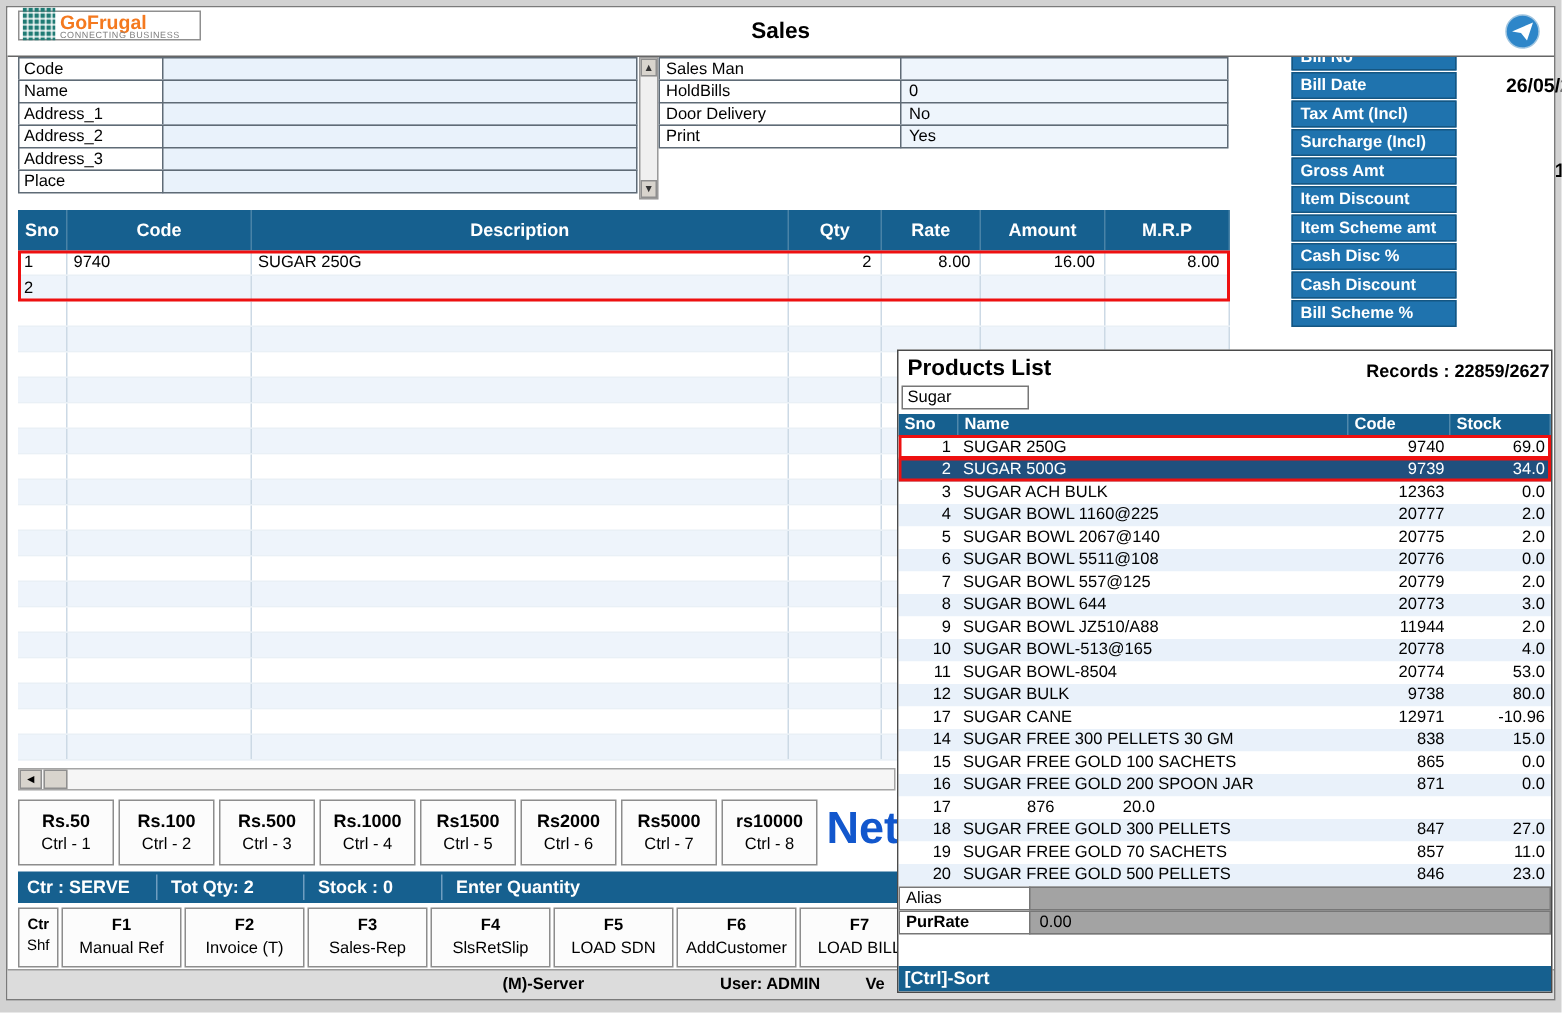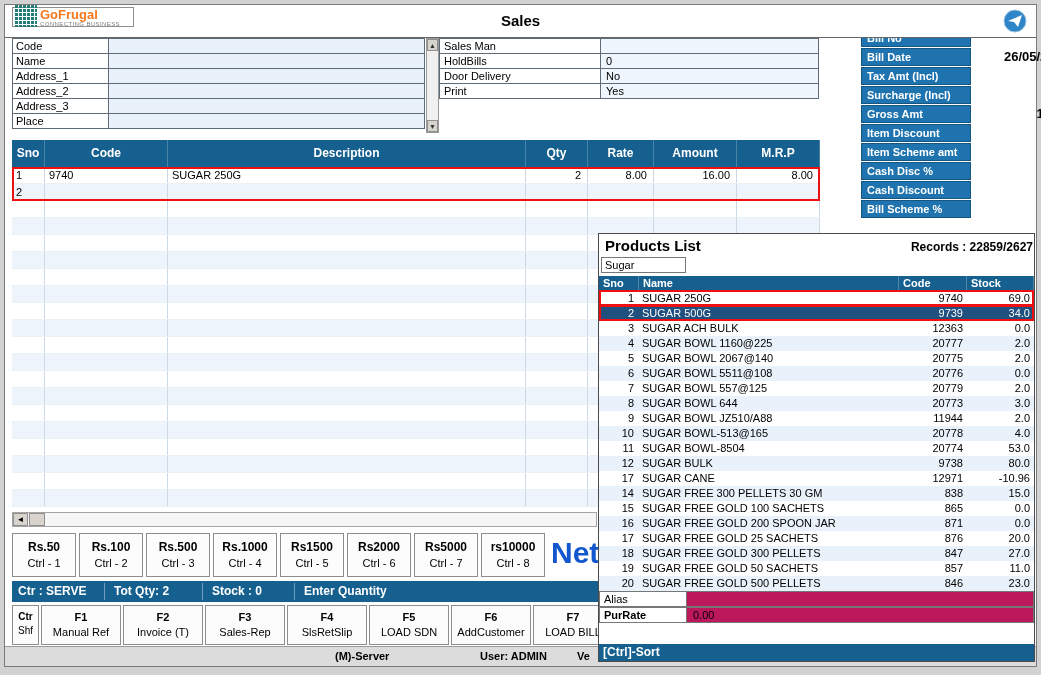--- a/index.html
+++ b/index.html
@@ -92,21 +92,21 @@
   .pl-row.alt { background:#e9f1fa; }
   .pl-row.sel { background:#20507e; color:#fff; }
   .plc { overflow:hidden; white-space:nowrap; }
   .p0 { flex:0 0 40px; text-align:right; padding-right:5px; }
   .p1 { flex:0 0 260px; padding-left:3px; }
   .p2 { flex:0 0 68px; text-align:right; padding-right:4px; }
   .p3 { flex:0 0 67px; text-align:right; padding-right:4px; }
   .alias-row { position:absolute; left:0; top:357px; width:435px; height:16px; display:flex; }
   .pur-row { position:absolute; left:0; top:373px; width:435px; height:16px; display:flex; }
   .pn-label { flex:0 0 88px; border:1px solid #777; padding-left:4px; line-height:14px; background:#fff; }
-  .pn-field { flex:1; border:1px solid #777; margin-left:-1px; background:#be185d; line-height:14px; padding-left:6px; }
+  .pn-field { flex:1; border:1px solid #777; margin-left:-1px; background:#a3a3a3; line-height:14px; padding-left:6px; }
   .pur-row .pn-label { font-weight:bold; }
   .sort-bar { position:absolute; left:0; bottom:0; width:435px; height:17px; background:#16608f; color:#fff; font-weight:bold; font-size:12px; line-height:17px; padding-left:4px; }
   .pl-red-ov { position:absolute; left:0; width:435px; height:16px; border:2px solid #ee1010; pointer-events:none; }
 </style>
 </head>
 <body>
 
 <div class="window">
 
   <div class="hdr">
@@ -615,33 +615,32 @@
           <div class="plc p3">0.0</div>
         </div>
         <div class="pl-row alt">
           <div class="plc p0">16</div>
           <div class="plc p1">SUGAR FREE GOLD 200 SPOON JAR</div>
           <div class="plc p2">871</div>
           <div class="plc p3">0.0</div>
         </div>
         <div class="pl-row">
           <div class="plc p0">17</div>
-          <div class="plc p1">SUGAR FREE GOLD 25 SACHETS</div>
           <div class="plc p2">876</div>
           <div class="plc p3">20.0</div>
         </div>
         <div class="pl-row alt">
           <div class="plc p0">18</div>
           <div class="plc p1">SUGAR FREE GOLD 300 PELLETS</div>
           <div class="plc p2">847</div>
           <div class="plc p3">27.0</div>
         </div>
         <div class="pl-row">
           <div class="plc p0">19</div>
-          <div class="plc p1">SUGAR FREE GOLD 50 SACHETS</div>
+          <div class="plc p1">SUGAR FREE GOLD 70 SACHETS</div>
           <div class="plc p2">857</div>
           <div class="plc p3">11.0</div>
         </div>
         <div class="pl-row alt">
           <div class="plc p0">20</div>
           <div class="plc p1">SUGAR FREE GOLD 500 PELLETS</div>
           <div class="plc p2">846</div>
           <div class="plc p3">23.0</div>
         </div>
       </div>

